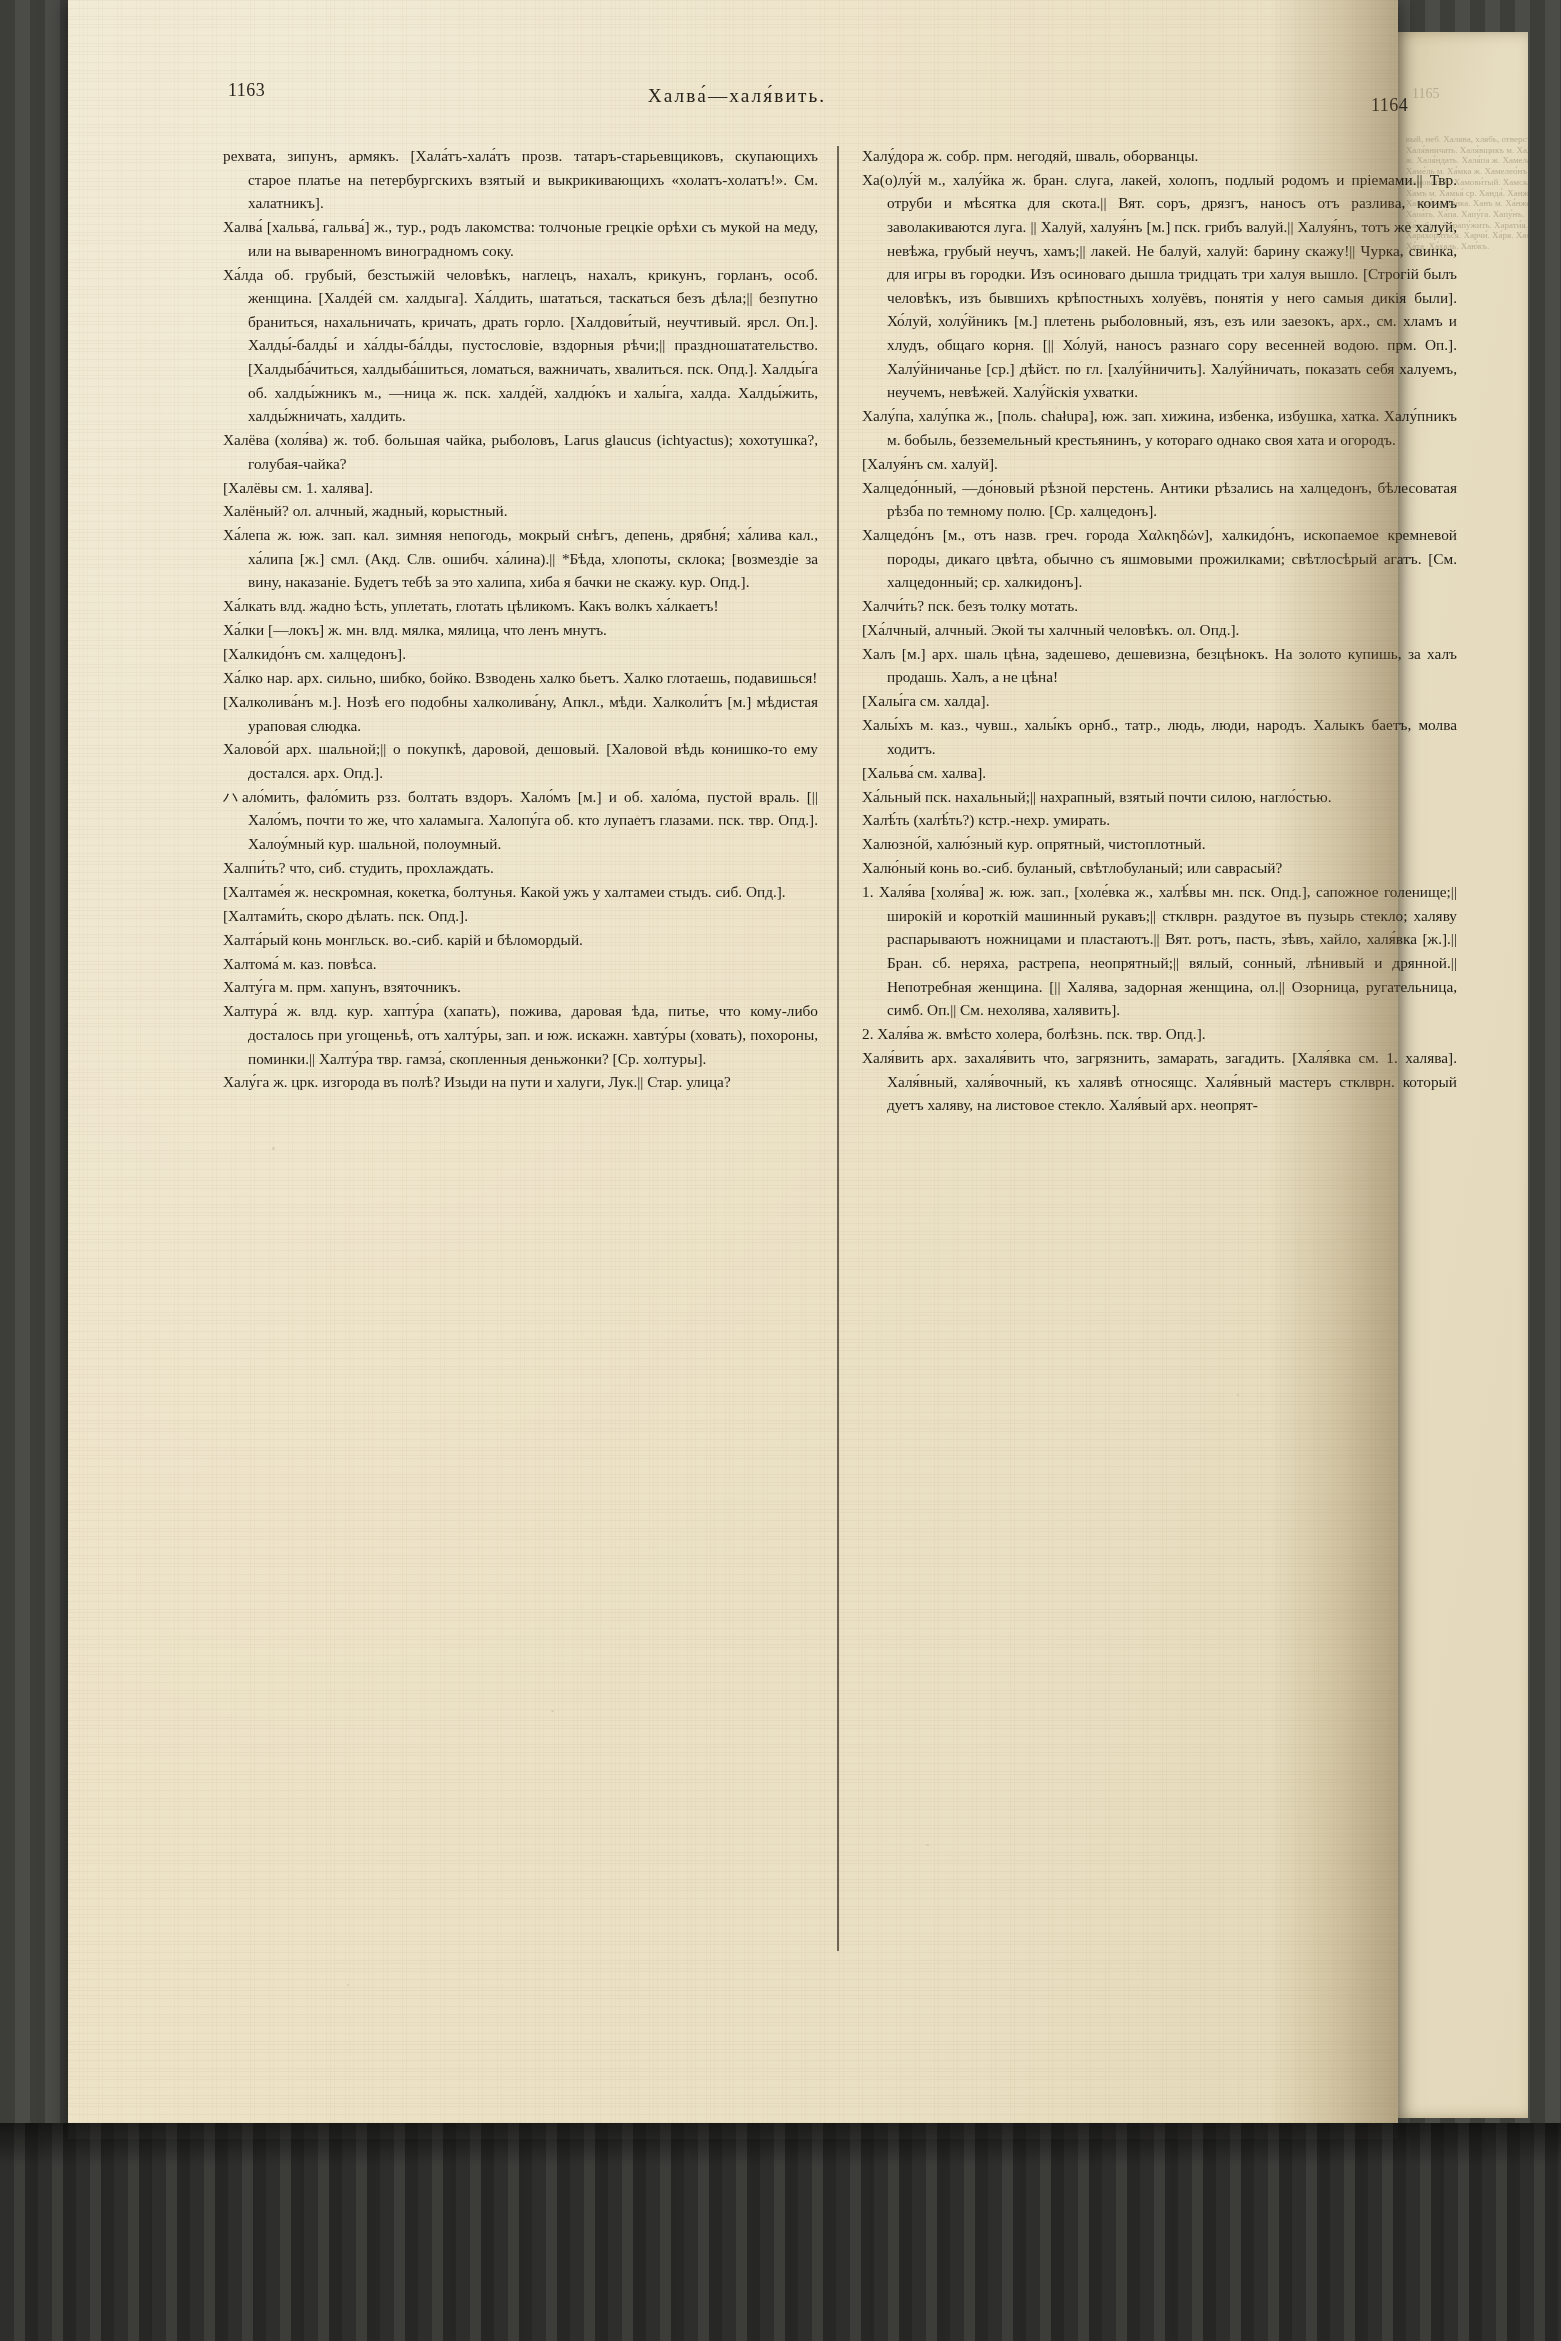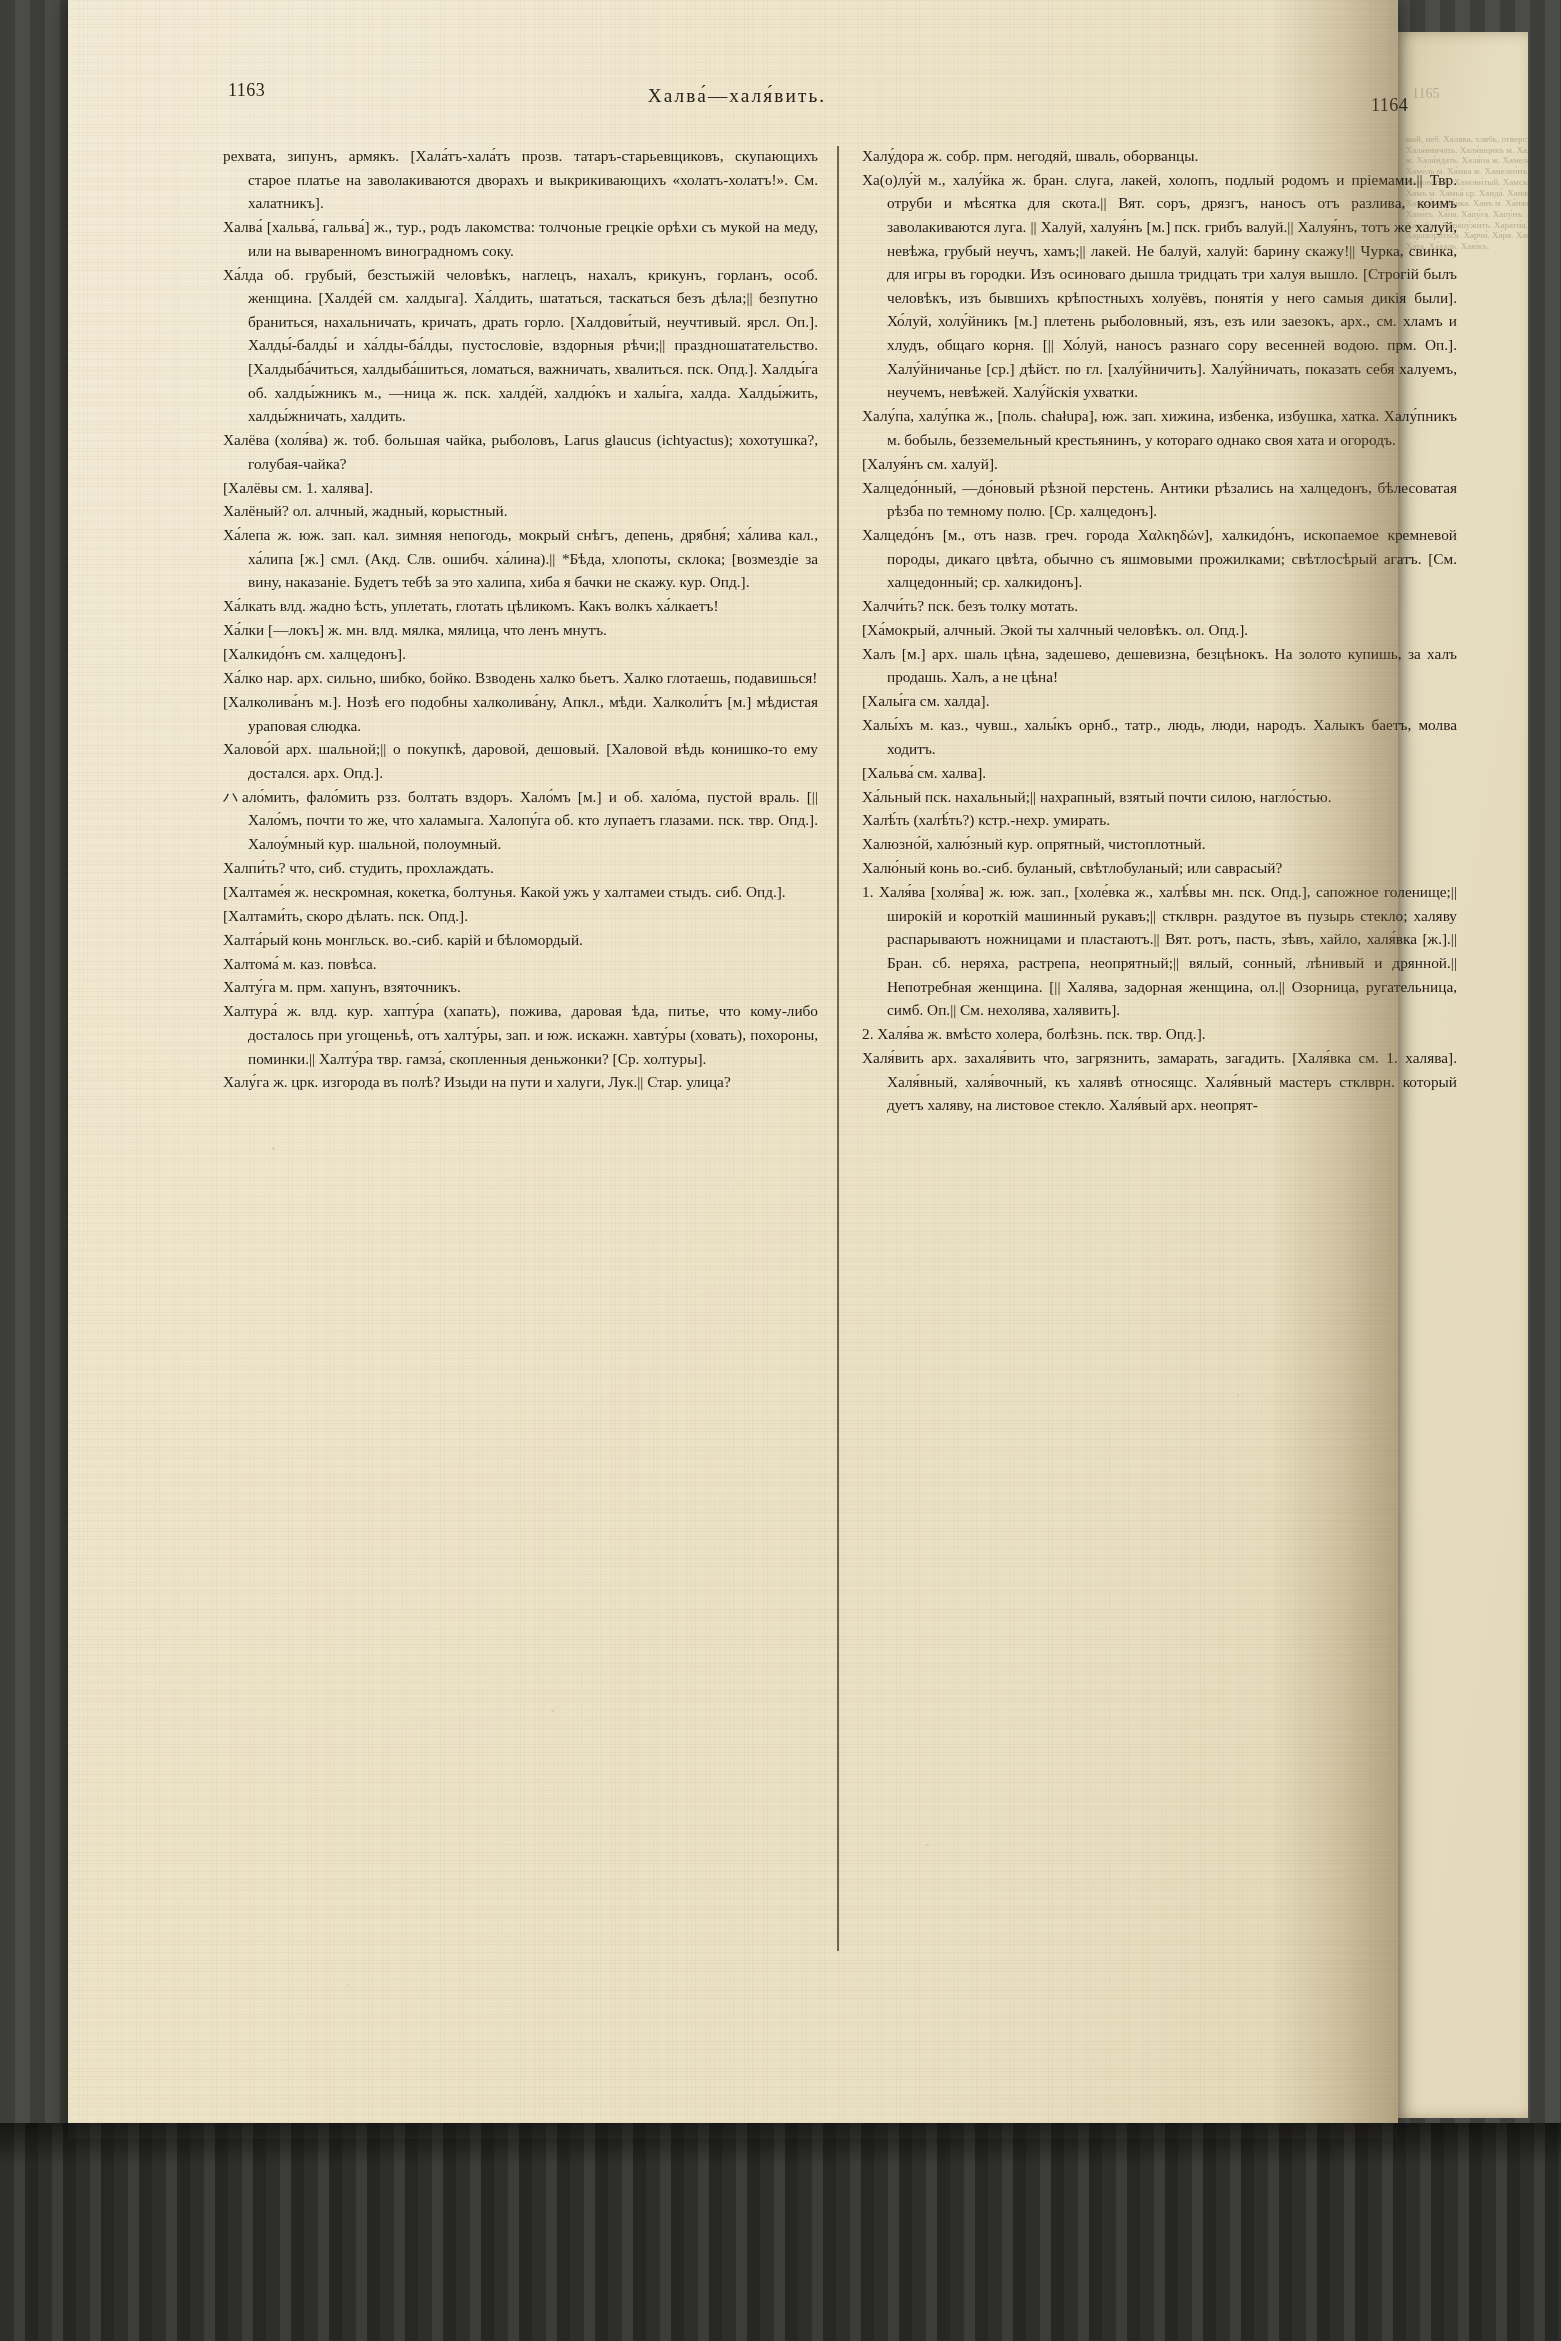--- a/index.html
+++ b/index.html
@@ -186,21 +186,21 @@
   <div class="leaf">
 
     <div class="pageno left">1163</div>
     <div class="runhead">Халва́—халя́вить.</div>
     <div class="pageno right">1164</div>
 
     <div class="cols">
       <div class="rule"></div>
 
       <div class="col left">
-        <p class="entry">рехвата, зипунъ, армякъ. [Хала́тъ-хала́тъ прозв. татаръ-старьевщиковъ, скупающихъ старое платье на заволакиваются дворахъ и выкрикивающихъ «холатъ-холатъ!». См. халатникъ].</p>
+        <p class="entry">рехвата, зипунъ, армякъ. [Хала́тъ-хала́тъ прозв. татаръ-старьевщиковъ, скупающихъ старое платье на петербургскихъ взятый и выкрикивающихъ «холатъ-холатъ!». См. халатникъ].</p>
         <p class="entry">Халва́ [хальва́, гальва́] ж., тур., родъ лакомства: толчоные грецкіе орѣхи съ мукой на меду, или на вываренномъ виноградномъ соку.</p>
         <p class="entry">Ха́лда об. грубый, безстыжій человѣкъ, наглецъ, нахалъ, крикунъ, горланъ, особ. женщина. [Халде́й см. халдыга]. Ха́лдить, шататься, таскаться безъ дѣла;|| безпутно браниться, нахальничать, кричать, драть горло. [Халдови́тый, неучтивый. ярсл. Оп.]. Халды́-балды́ и ха́лды-ба́лды, пустословіе, вздорныя рѣчи;|| праздношатательство. [Халдыба́читься, халдыба́шиться, ломаться, важничать, хвалиться. пск. Опд.]. Халды́га об. халды́жникъ м., —ница ж. пск. халде́й, халдю́къ и халы́га, халда. Халды́жить, халды́жничать, халдить.</p>
         <p class="entry">Халёва (холя́ва) ж. тоб. большая чайка, рыболовъ, Larus glaucus (ichtyactus); хохотушка?, голубая-чайка?</p>
         <p class="entry">[Халёвы см. 1. халява].</p>
         <p class="entry">Халёный? ол. алчный, жадный, корыстный.</p>
         <p class="entry">Ха́лепа ж. юж. зап. кал. зимняя непогодь, мокрый снѣгъ, депень, дрябня́; ха́лива кал., ха́липа [ж.] смл. (Акд. Слв. ошибч. ха́лина).|| *Бѣда, хлопоты, склока; [возмездіе за вину, наказаніе. Будетъ тебѣ за это халипа, хиба я бачки не скажу. кур. Опд.].</p>
         <p class="entry">Ха́лкать влд. жадно ѣсть, уплетать, глотать цѣликомъ. Какъ волкъ ха́лкаетъ!</p>
         <p class="entry">Ха́лки [—локъ] ж. мн. влд. мялка, мялица, что ленъ мнутъ.</p>
         <p class="entry">[Халкидо́нъ см. халцедонъ].</p>
         <p class="entry">Ха́лко нар. арх. сильно, шибко, бойко. Взводень халко бьетъ. Халко глотаешь, подавишься!</p>
@@ -218,21 +218,21 @@
       </div>
 
       <div class="col right">
         <p class="entry">Халу́дора ж. собр. прм. негодяй, шваль, оборванцы.</p>
         <p class="entry">Ха(о)лу́й м., халу́йка ж. бран. слуга, лакей, холопъ, подлый родомъ и пріемами.|| Твр. отруби и мѣсятка для скота.|| Вят. соръ, дрязгъ, наносъ отъ разлива, коимъ заволакиваются луга. || Халуй, халуя́нъ [м.] пск. грибъ валуй.|| Халуя́нъ, тотъ же халуй, невѣжа, грубый неучъ, хамъ;|| лакей. Не балуй, халуй: барину скажу!|| Чурка, свинка, для игры въ городки. Изъ осиноваго дышла тридцать три халуя вышло. [Строгій былъ человѣкъ, изъ бывшихъ крѣпостныхъ холуёвъ, понятія у него самыя дикія были]. Хо́луй, холу́йникъ [м.] плетень рыболовный, язъ, езъ или заезокъ, арх., см. хламъ и хлудъ, общаго корня. [|| Хо́луй, наносъ разнаго сору весенней водою. прм. Оп.]. Халу́йничанье [ср.] дѣйст. по гл. [халу́йничить]. Халу́йничать, показать себя халуемъ, неучемъ, невѣжей. Халу́йскія ухватки.</p>
         <p class="entry">Халу́па, халу́пка ж., [поль. chałupa], юж. зап. хижина, избенка, избушка, хатка. Халу́пникъ м. бобыль, безземельный крестьянинъ, у котораго однако своя хата и огородъ.</p>
         <p class="entry">[Халуя́нъ см. халуй].</p>
         <p class="entry">Халцедо́нный, —до́новый рѣзной перстень. Антики рѣзались на халцедонъ, бѣлесоватая рѣзба по темному полю. [Ср. халцедонъ].</p>
         <p class="entry">Халцедо́нъ [м., отъ назв. греч. города Χαλκηδών], халкидо́нъ, ископаемое кремневой породы, дикаго цвѣта, обычно съ яшмовыми прожилками; свѣтлосѣрый агатъ. [См. халцедонный; ср. халкидонъ].</p>
         <p class="entry">Халчи́ть? пск. безъ толку мотать.</p>
-        <p class="entry">[Ха́мокрый, алчный. Экой ты халчный человѣкъ. ол. Опд.].</p>
+        <p class="entry">[Ха́лчный, алчный. Экой ты халчный человѣкъ. ол. Опд.].</p>
         <p class="entry">Халъ [м.] арх. шаль цѣна, задешево, дешевизна, безцѣнокъ. На золото купишь, за халъ продашь. Халъ, а не цѣна!</p>
         <p class="entry">[Халы́га см. халда].</p>
         <p class="entry">Халы́хъ м. каз., чувш., халы́къ орнб., татр., людь, люди, народъ. Халыкъ баетъ, молва ходитъ.</p>
         <p class="entry">[Хальва́ см. халва].</p>
         <p class="entry">Ха́льный пск. нахальный;|| нахрапный, взятый почти силою, нагло́стью.</p>
         <p class="entry">Халѣ́ть (халѣ́ть?) кстр.-нехр. умирать.</p>
         <p class="entry">Халюзно́й, халю́зный кур. опрятный, чистоплотный.</p>
         <p class="entry">Халю́ный конь во.-сиб. буланый, свѣтлобуланый; или саврасый?</p>
         <p class="entry num">1. Халя́ва [холя́ва] ж. юж. зап., [холе́вка ж., халѣ́вы мн. пск. Опд.], сапожное голенище;|| широкій и короткій машинный рукавъ;|| стклврн. раздутое въ пузырь стекло; халяву распарываютъ ножницами и пластаютъ.|| Вят. ротъ, пасть, зѣвъ, хайло, халя́вка [ж.].|| Бран. сб. неряха, растрепа, неопрятный;|| вялый, сонный, лѣнивый и дрянной.|| Непотребная женщина. [|| Халява, задорная женщина, ол.|| Озорница, ругательница, симб. Оп.|| См. нехолява, халявить].</p>
         <p class="entry num">2. Халя́ва ж. вмѣсто холера, болѣзнь. пск. твр. Опд.].</p>

